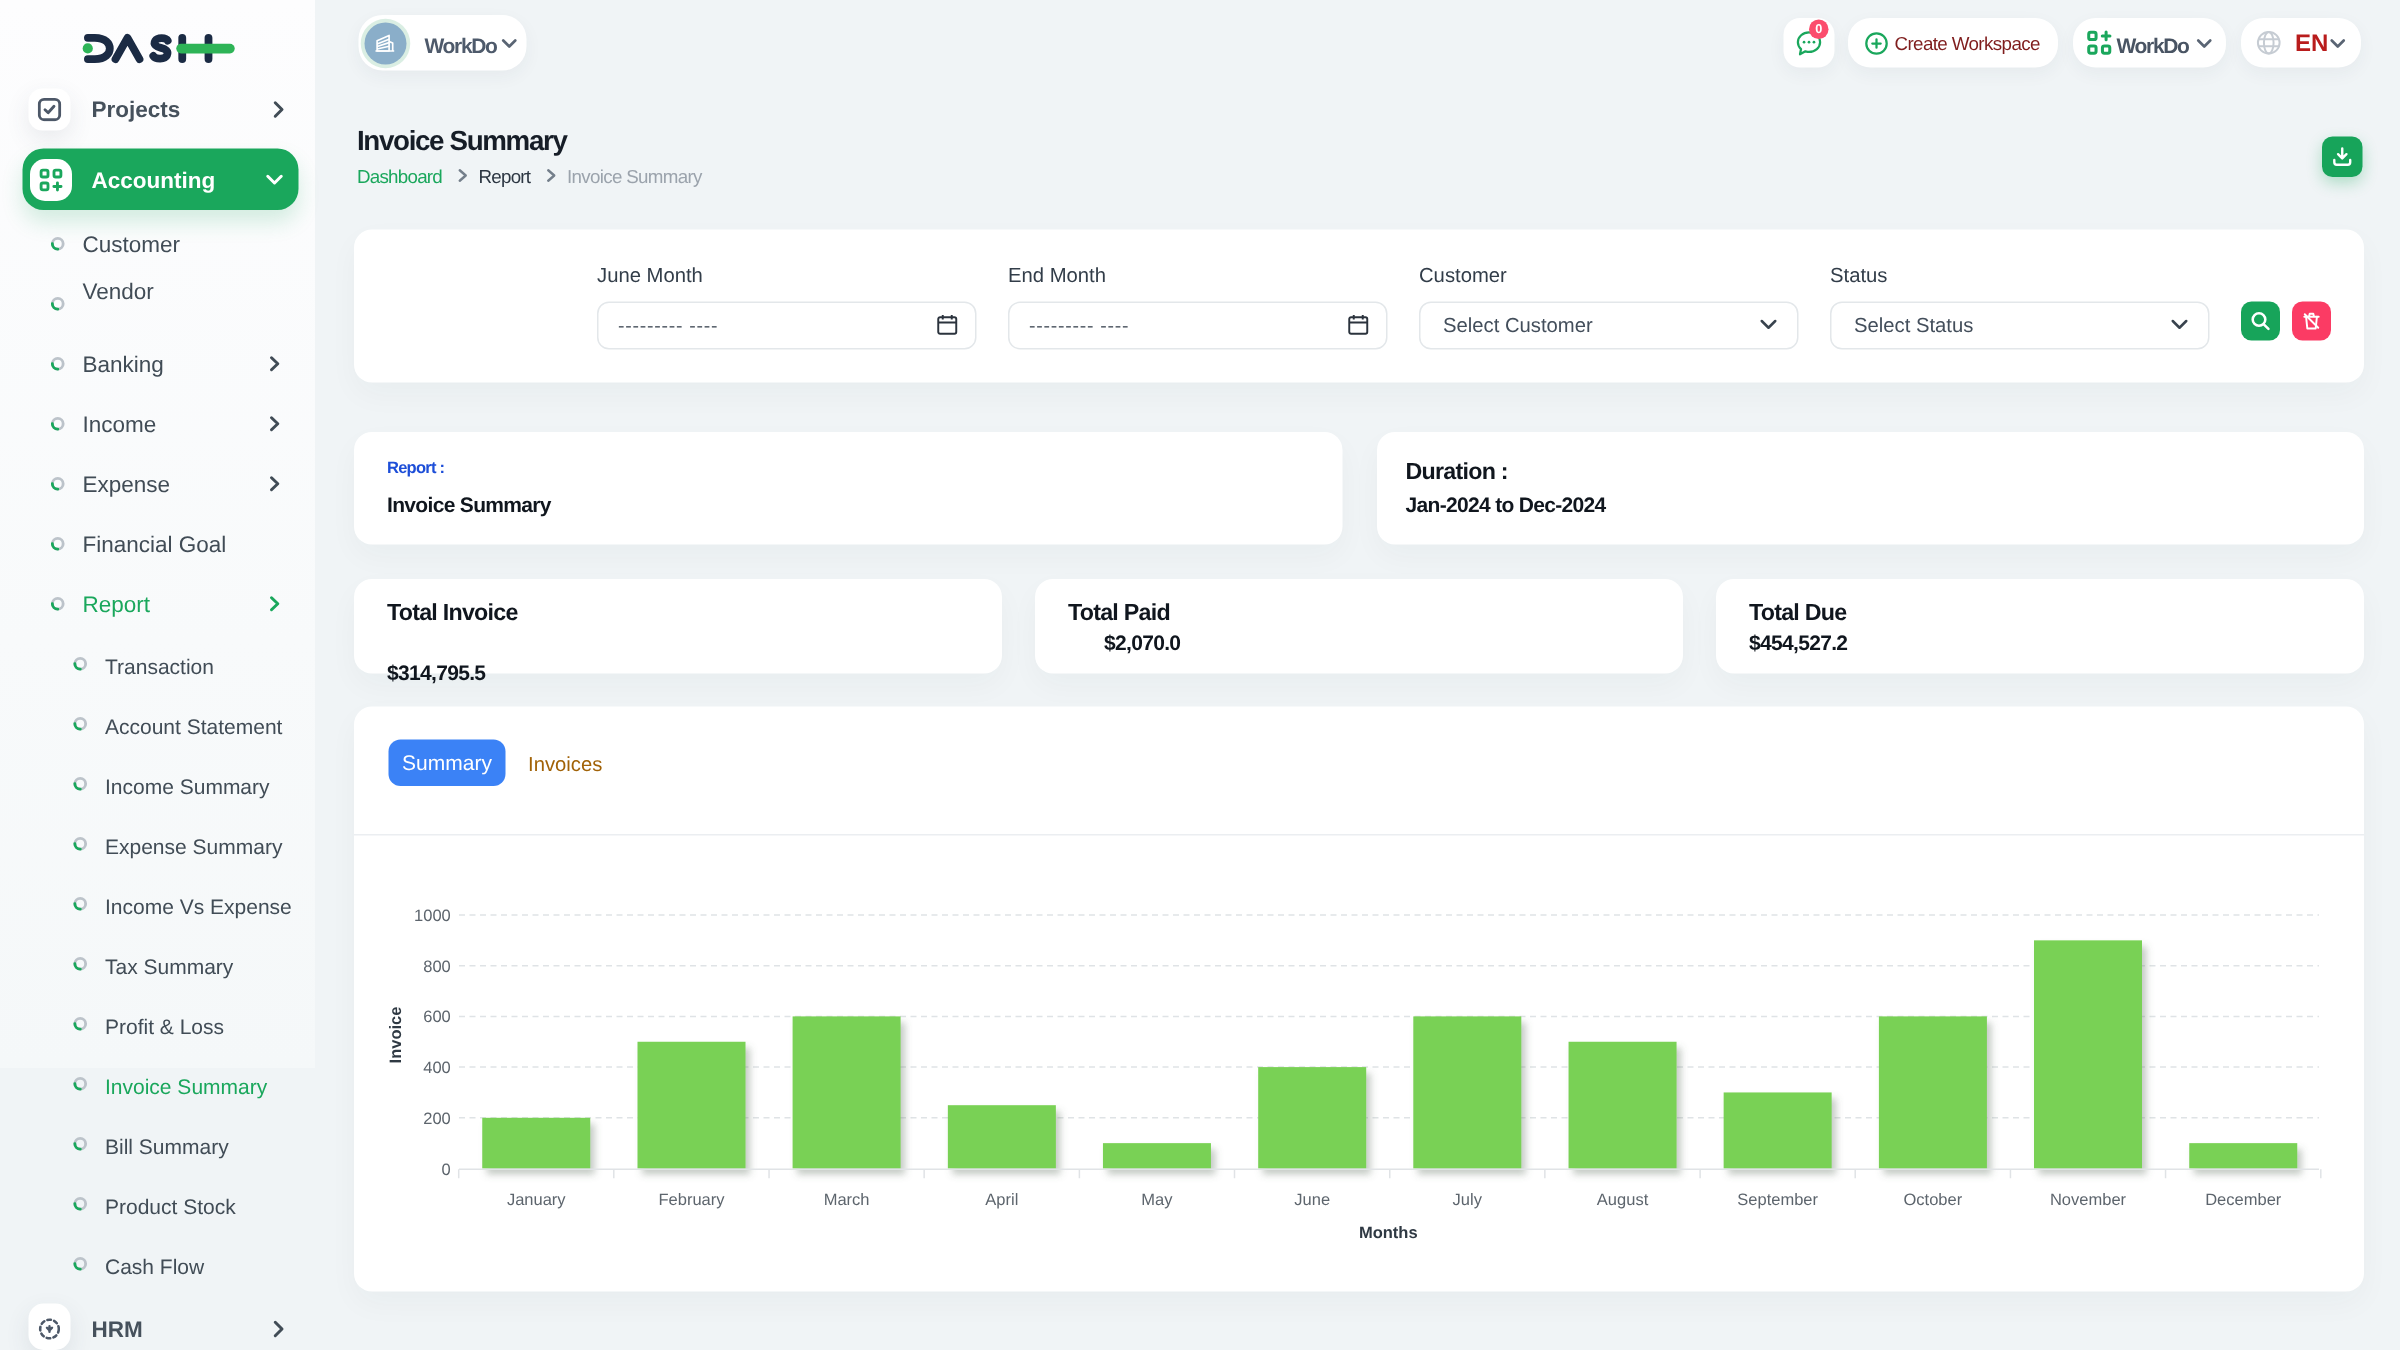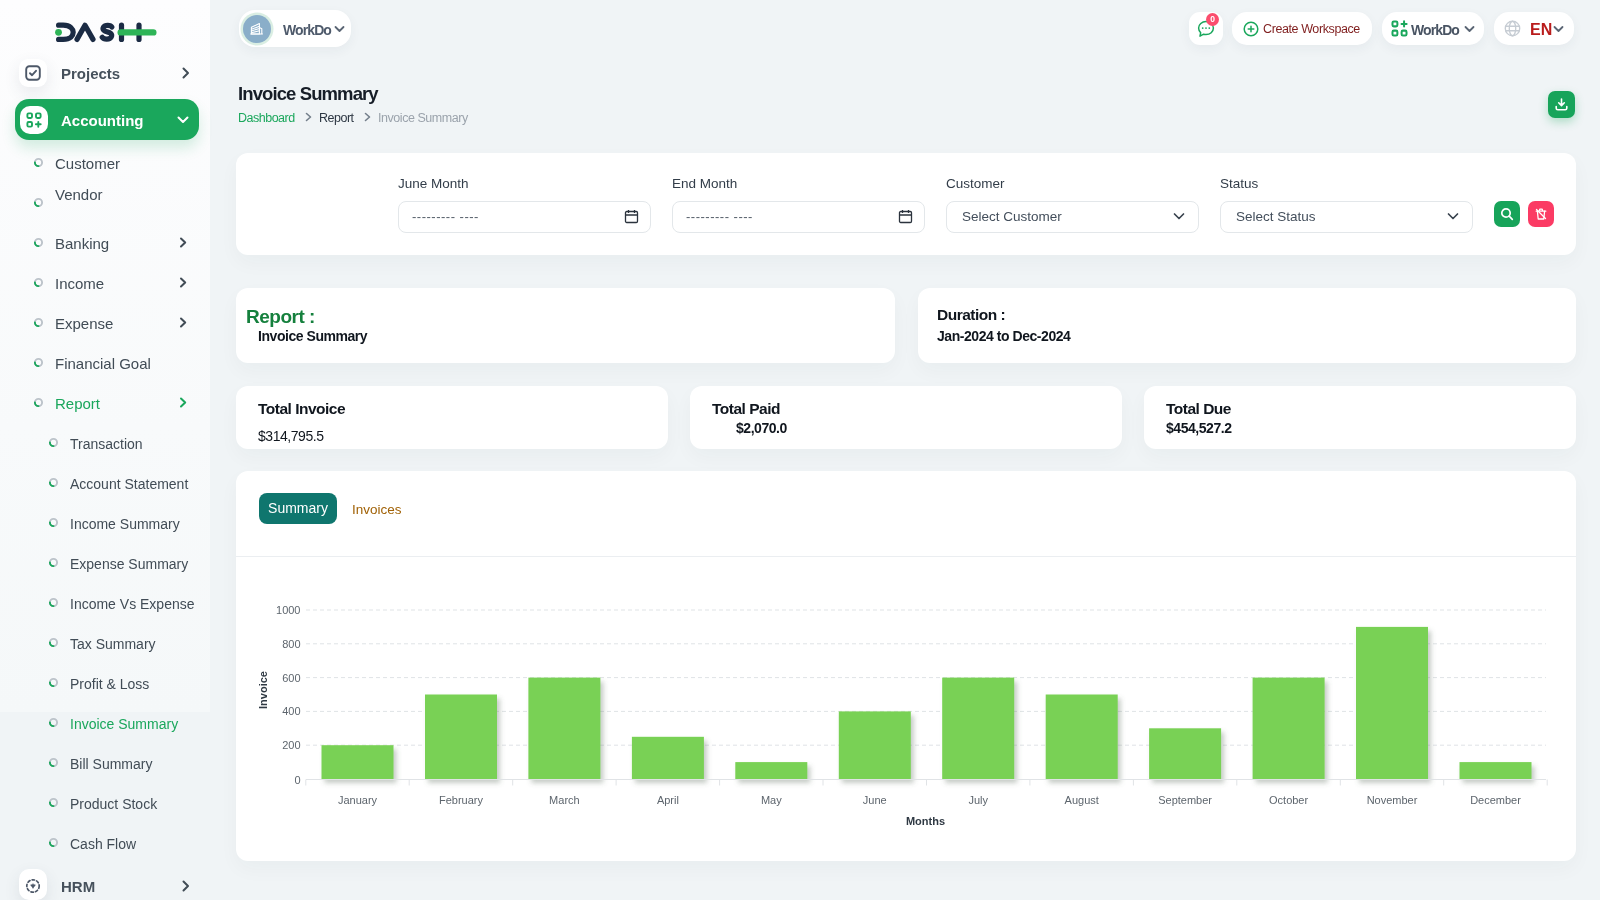--- a/index.html
+++ b/index.html
@@ -304,38 +304,38 @@
     <div class="abs" style="left:1528px;top:201px;width:26px;height:26px;background:#fb3b64;border-radius:7px"></div>
     <svg class="abs" style="left:1534px;top:207px" width="14" height="14" viewBox="0 0 14 14">
       <g fill="none" stroke="#fff" stroke-width="1.3" stroke-linecap="round" stroke-linejoin="round">
         <path d="M3.4 4.2 L4.2 12 H9.8 L10.6 4.2"></path>
         <path d="M2.2 4.2 H11.8 M5.3 4.2 L5.8 2.2 H8.2 L8.7 4.2"></path>
         <path d="M2.5 2.5 L11.5 11.5"></path>
       </g>
     </svg>
 
     <div class="card" style="left:236px;top:288px;width:659px;height:75px"></div>
-    <div class="abs" style="left:246px;top:306px;font-size:19px;font-weight:700;color:#15803d;letter-spacing:-0.5px">Report :</div>
+    <div class="abs" style="left:258px;top:306px;font-size:11px;font-weight:700;color:#1d4ed8;letter-spacing:-0.5px">Report :</div>
     <div class="abs" style="left:258px;top:328px;font-size:14px;font-weight:700;color:#10161e;letter-spacing:-0.45px">Invoice Summary</div>
     <div class="card" style="left:918px;top:288px;width:658px;height:75px"></div>
     <div class="abs" style="left:937px;top:306px;font-size:15.5px;font-weight:700;color:#10161e;letter-spacing:-0.5px">Duration :</div>
     <div class="abs" style="left:937px;top:328px;font-size:14px;font-weight:700;color:#10161e;letter-spacing:-0.45px">Jan-2024 to Dec-2024</div>
 
     <div class="card" style="left:236px;top:386px;width:432px;height:63px"></div>
     <div class="abs" style="left:258px;top:400px;font-size:15.5px;font-weight:700;color:#10161e;letter-spacing:-0.5px">Total Invoice</div>
-    <div class="abs" style="left:258px;top:428px;font-size:14px;font-weight:400;color:#10161e;letter-spacing:-0.45px">$314,795.5</div>
+    <div class="abs" style="left:258px;top:440px;font-size:14px;font-weight:700;color:#10161e;letter-spacing:-0.45px">$314,795.5</div>
     <div class="card" style="left:690px;top:386px;width:432px;height:63px"></div>
     <div class="abs" style="left:712px;top:400px;font-size:15.5px;font-weight:700;color:#10161e;letter-spacing:-0.5px">Total Paid</div>
     <div class="abs" style="left:736px;top:420px;font-size:14px;font-weight:700;color:#10161e;letter-spacing:-0.45px">$2,070.0</div>
     <div class="card" style="left:1144px;top:386px;width:432px;height:63px"></div>
     <div class="abs" style="left:1166px;top:400px;font-size:15.5px;font-weight:700;color:#10161e;letter-spacing:-0.5px">Total Due</div>
     <div class="abs" style="left:1166px;top:420px;font-size:14px;font-weight:700;color:#10161e;letter-spacing:-0.45px">$454,527.2</div>
 
     <div class="card" style="left:236px;top:471px;width:1340px;height:390px"></div>
-    <div class="abs" style="left:259px;top:493px;width:78px;height:31px;background:#0f766e;border-radius:8px;color:#fff;font-size:14px;text-align:center;line-height:31px">Summary</div>
+    <div class="abs" style="left:259px;top:493px;width:78px;height:31px;background:#3b82f6;border-radius:8px;color:#fff;font-size:14px;text-align:center;line-height:31px">Summary</div>
     <div class="abs" style="left:352px;top:502px;font-size:13.5px;color:#a16207">Invoices</div>
     <div class="abs" style="left:236px;top:556px;width:1340px;height:1px;background:#ebeef1"></div>
 
     <svg class="abs" style="left:236px;top:471px" width="1340" height="390" viewBox="0 0 1340 390">
       <defs>
         <filter id="barshadow" x="-30%" y="-30%" width="180%" height="180%">
           <feDropShadow dx="3" dy="4" stdDeviation="2.6" flood-color="#5a6a5a" flood-opacity="0.35"></feDropShadow>
         </filter>
       </defs>
 

